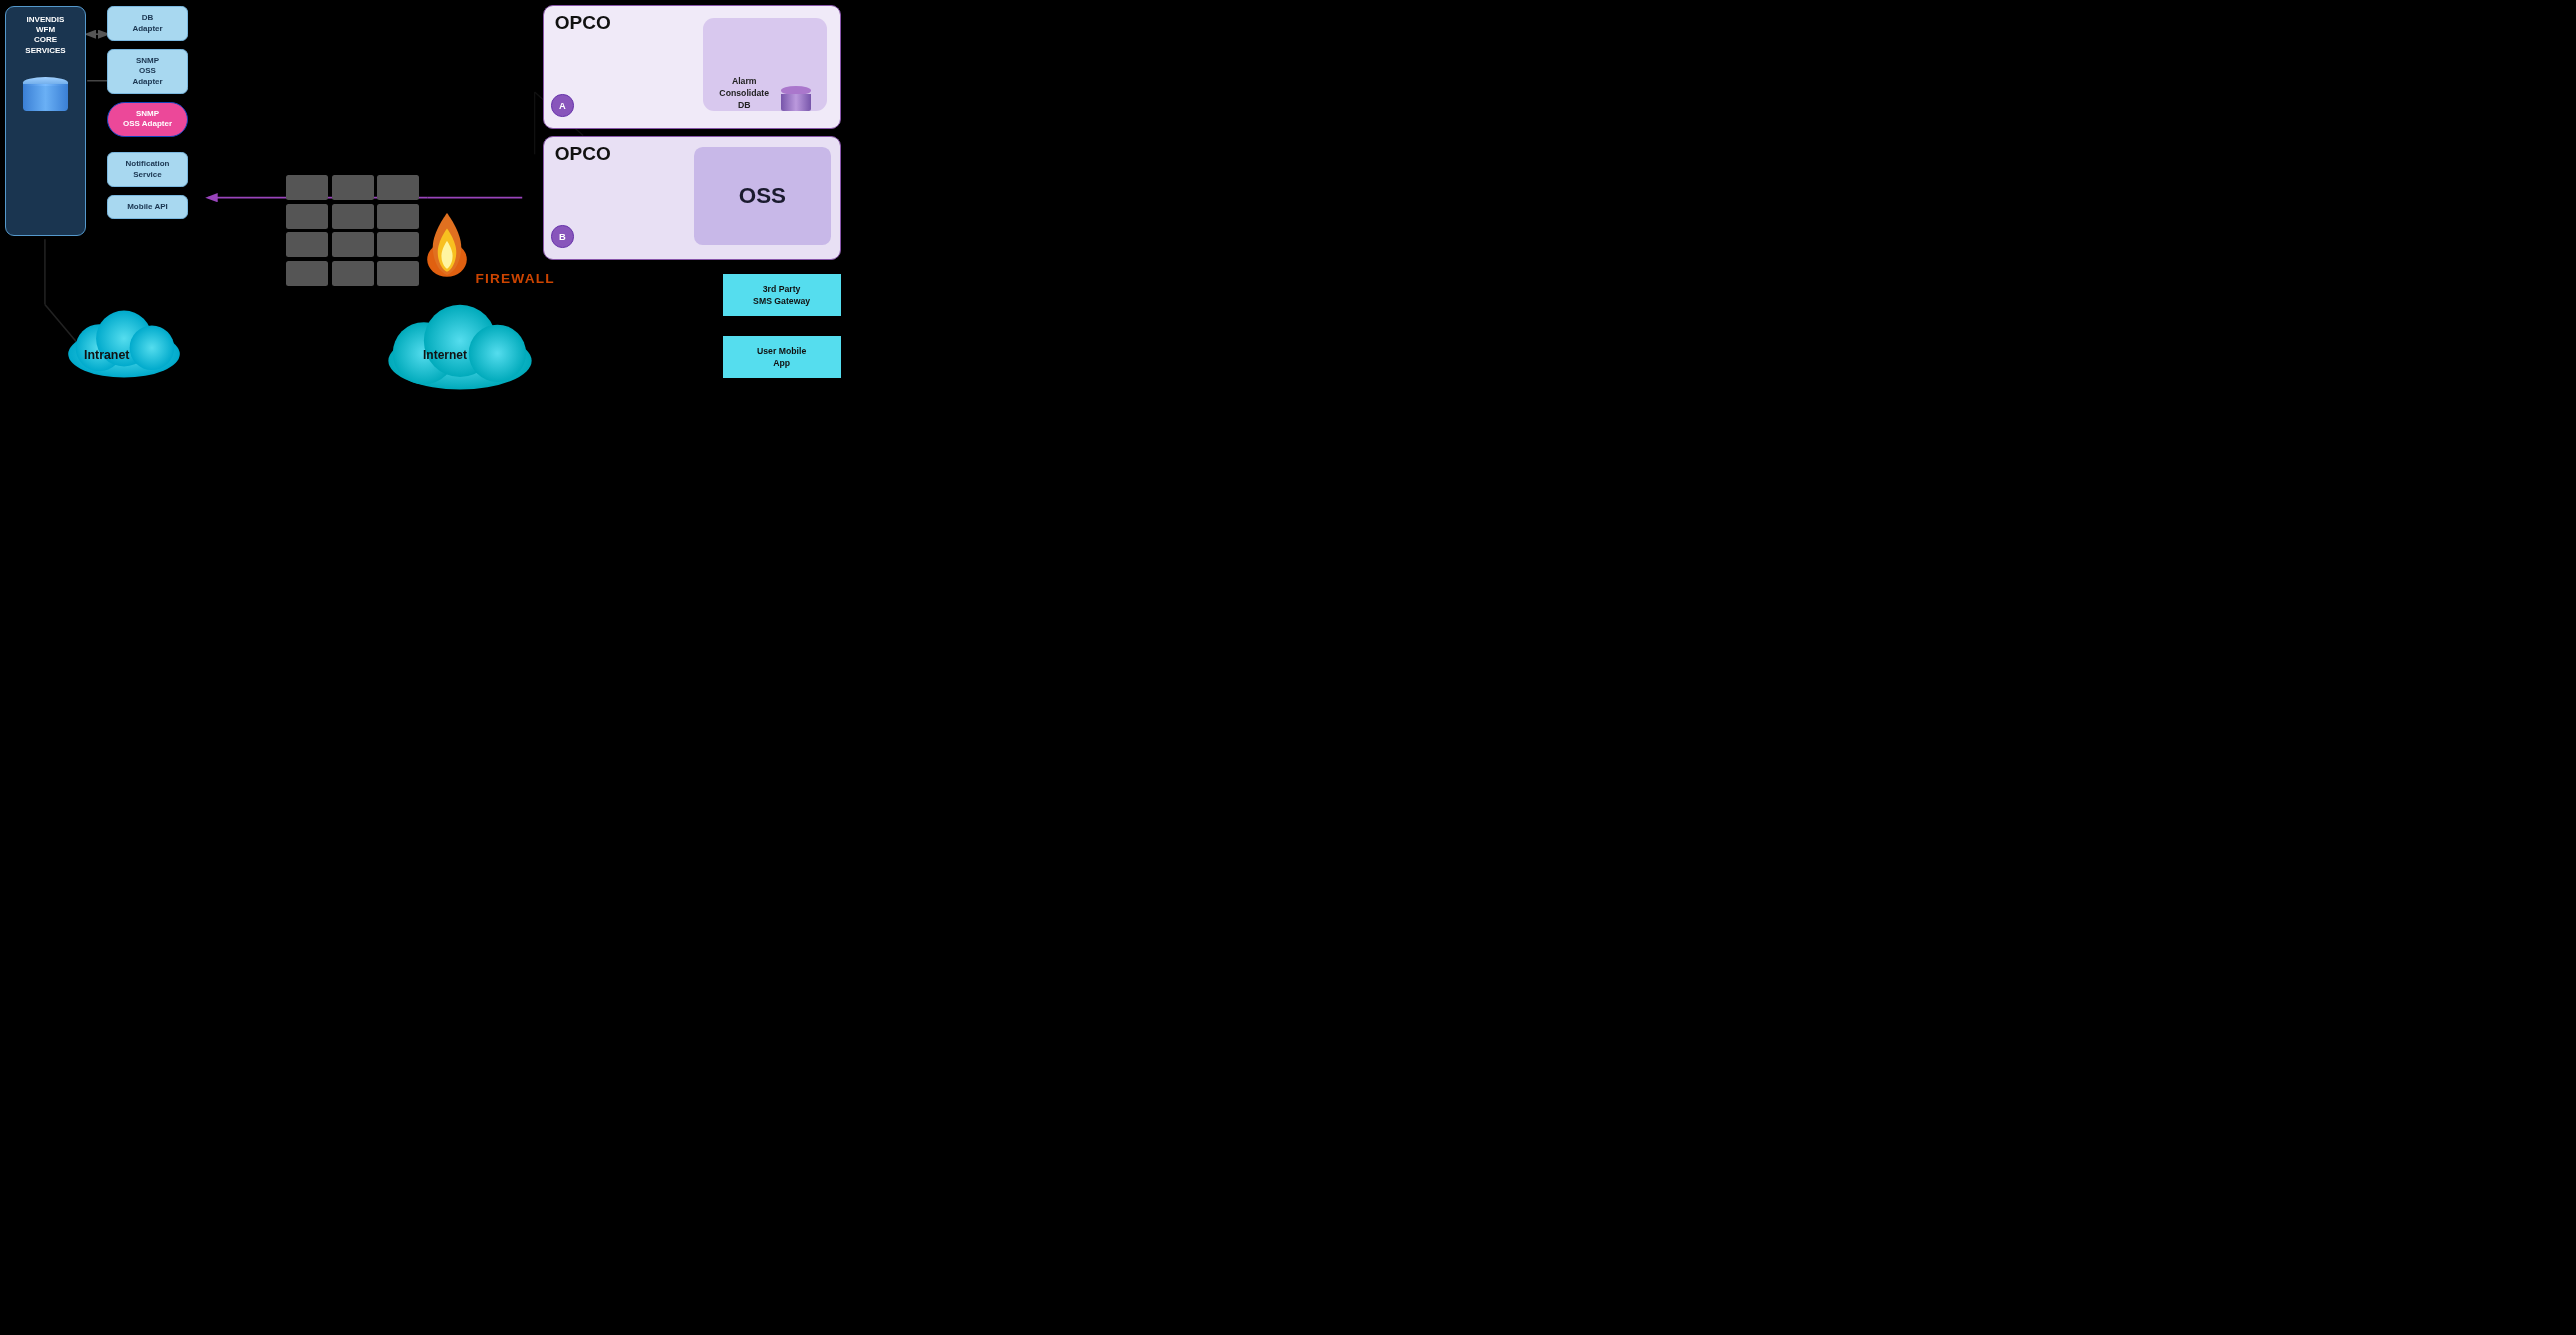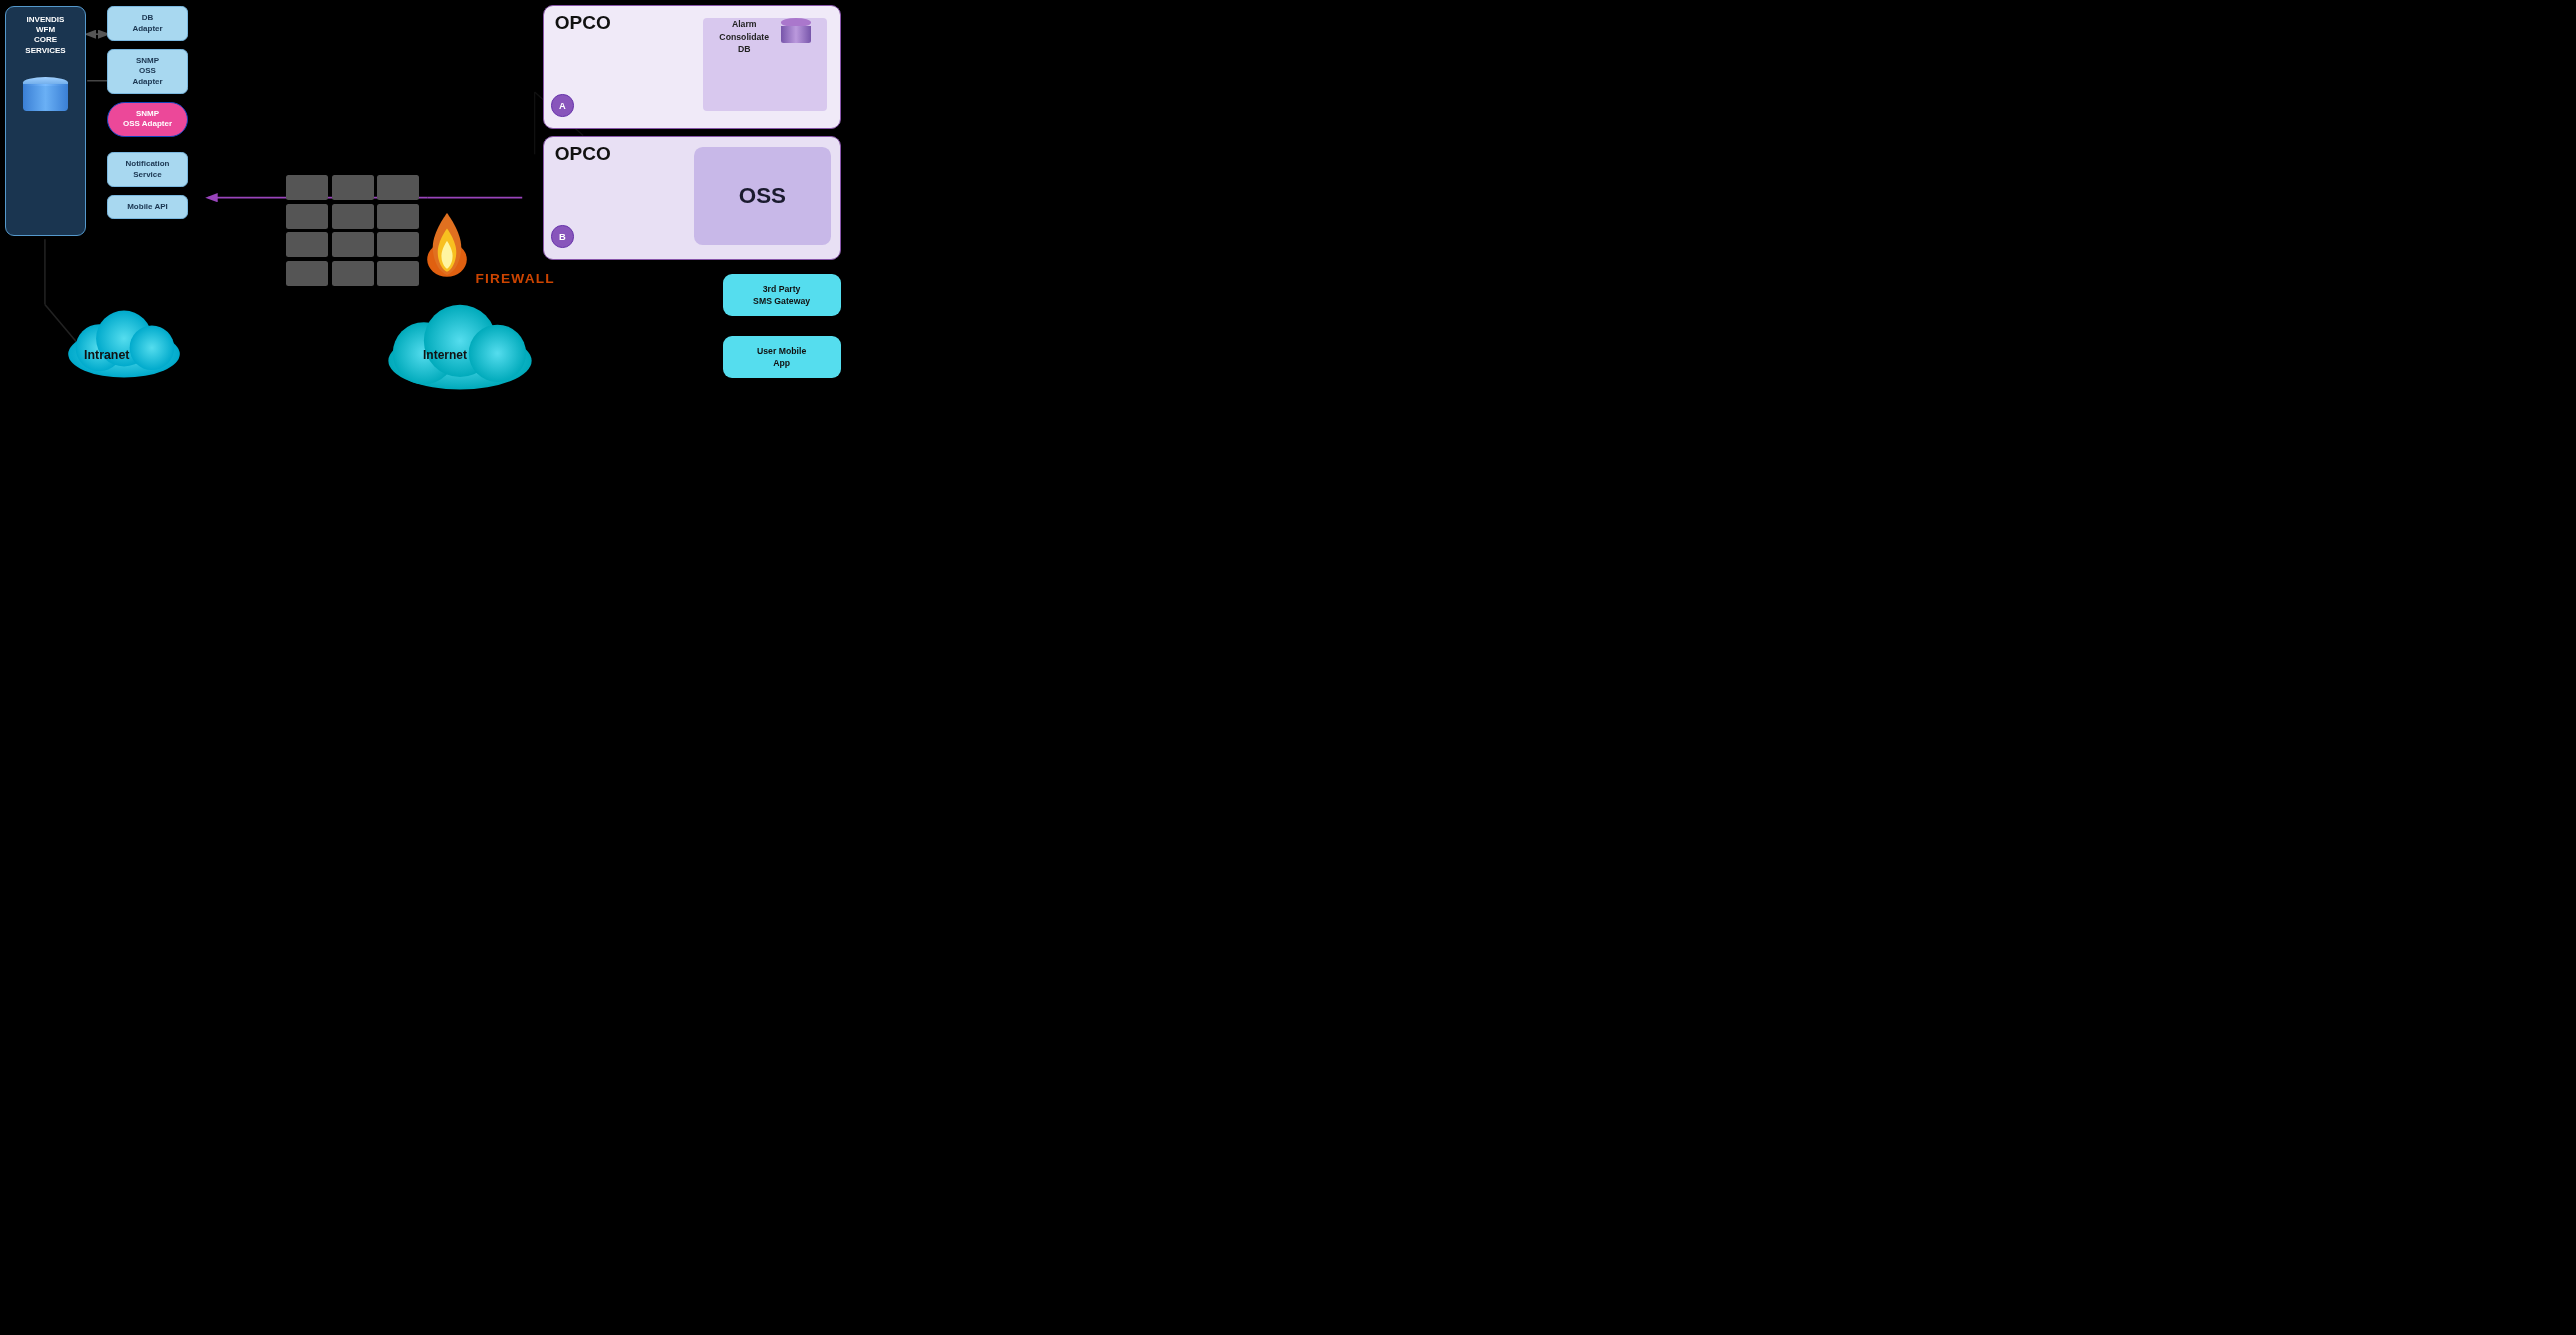--- a/index.html
+++ b/index.html
@@ -174,24 +174,24 @@
       justify-content: center;
       border: 1.2px solid #6633aa;
     }
     
     .alarm-box {
       position: absolute;
       right: 12.4px;
       top: 12.4px;
       width: 124px;
       height: 93px;
-      border-radius: 4px;
+      border-radius: 11px;
       background: #d8c8ee;
       display: flex;
-      align-items: flex-start;
+      align-items: flex-end;
       justify-content: center;
       gap: 12px;
     }
     .alarm-label {
       font-size: 8.7px;
       font-weight: 600;
       color: #222;
       text-align: center;
       line-height: 1.4;
     }
@@ -250,21 +250,21 @@
       color: #111;
       text-align: center;
     }
 
     
     .side-box {
       position: absolute;
       right: 17.4px;
       width: 118px;
       padding: 8.7px 6.2px;
-      border-radius: 9px;
+      border-radius: 0;
       background: #55ddee;
       color: #111;
       font-size: 8.7px;
       font-weight: 600;
       text-align: center;
       line-height: 1.4;
     }
 
     
     .connectors {

